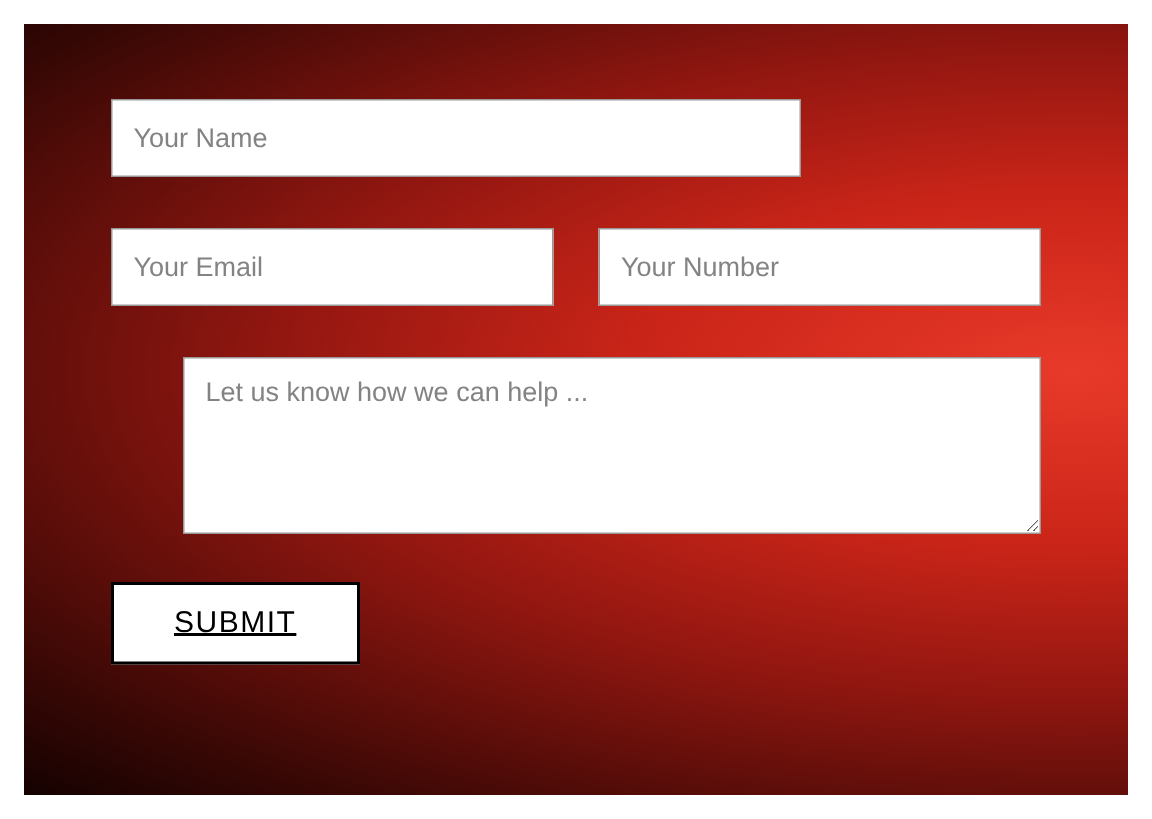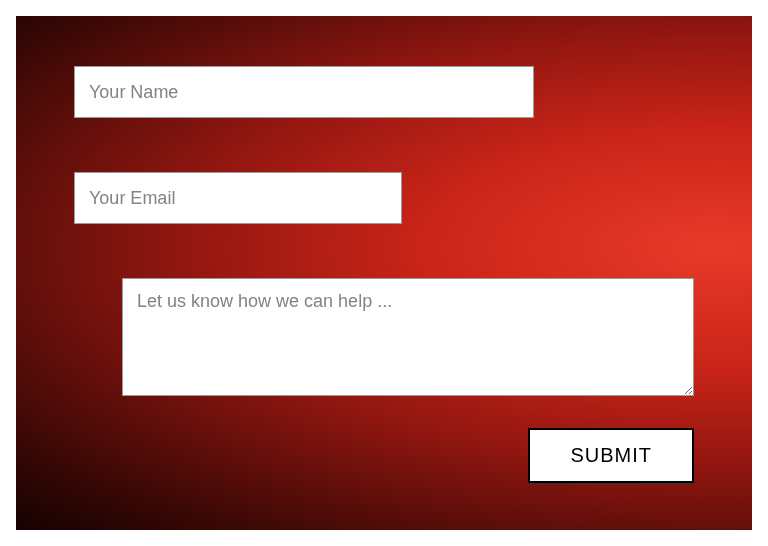--- a/index.html
+++ b/index.html
@@ -19,21 +19,21 @@
     .form-container {
       width: 736px;
       height: 514px;
       background: radial-gradient(ellipse at 95% 45%, #e83a2a 0%, #c92418 30%, #8f1610 55%, #3a0805 85%, #140201 100%);
       padding: 50px 58px 30px 58px;
       position: relative;
     }
     .row {
       display: flex;
       gap: 30px;
-      margin-bottom: 54px;
+      margin-bottom: 34px;
     }
     .row-message {
       margin-bottom: 32px;
       padding-left: 48px;
     }
     input[type="text"] {
       height: 52px;
       background: #ffffff;
       border: 1px solid #999;
       padding: 0 14px;
@@ -58,21 +58,22 @@
       border: 1px solid #999;
       padding: 12px 14px;
       font-size: 18px;
       font-family: Arial, Helvetica, sans-serif;
       color: #333;
       resize: both;
       outline: none;
     }
     .submit-row {
       display: flex;
-      justify-content: flex-end;
+      justify-content: flex-start;
+      text-decoration: underline;
     }
     .submit-btn {
       background: #ffffff;
       border: 2px solid #000000;
       padding: 14px 40px;
       font-size: 20px;
       font-weight: 400;
       letter-spacing: 1px;
       font-family: Arial, Helvetica, sans-serif;
       cursor: pointer;
@@ -86,20 +87,21 @@
 <body>
 
 <div class="form-container">
 
   <div class="row">
     <input type="text" class="name-input cursor-caret" autofocus="" placeholder="Your Name" style="">
   </div>
 
   <div class="row">
     <input type="text" class="email-input" placeholder="Your Email" style="">
+    <input type="text" class="number-input" placeholder="Your Number" style="">
   </div>
 
   <div class="row row-message">
     <textarea placeholder="Let us know how we can help ..." style=""></textarea>
   </div>
 
   <div class="submit-row">
     <button class="submit-btn">SUBMIT</button>
   </div>
 

